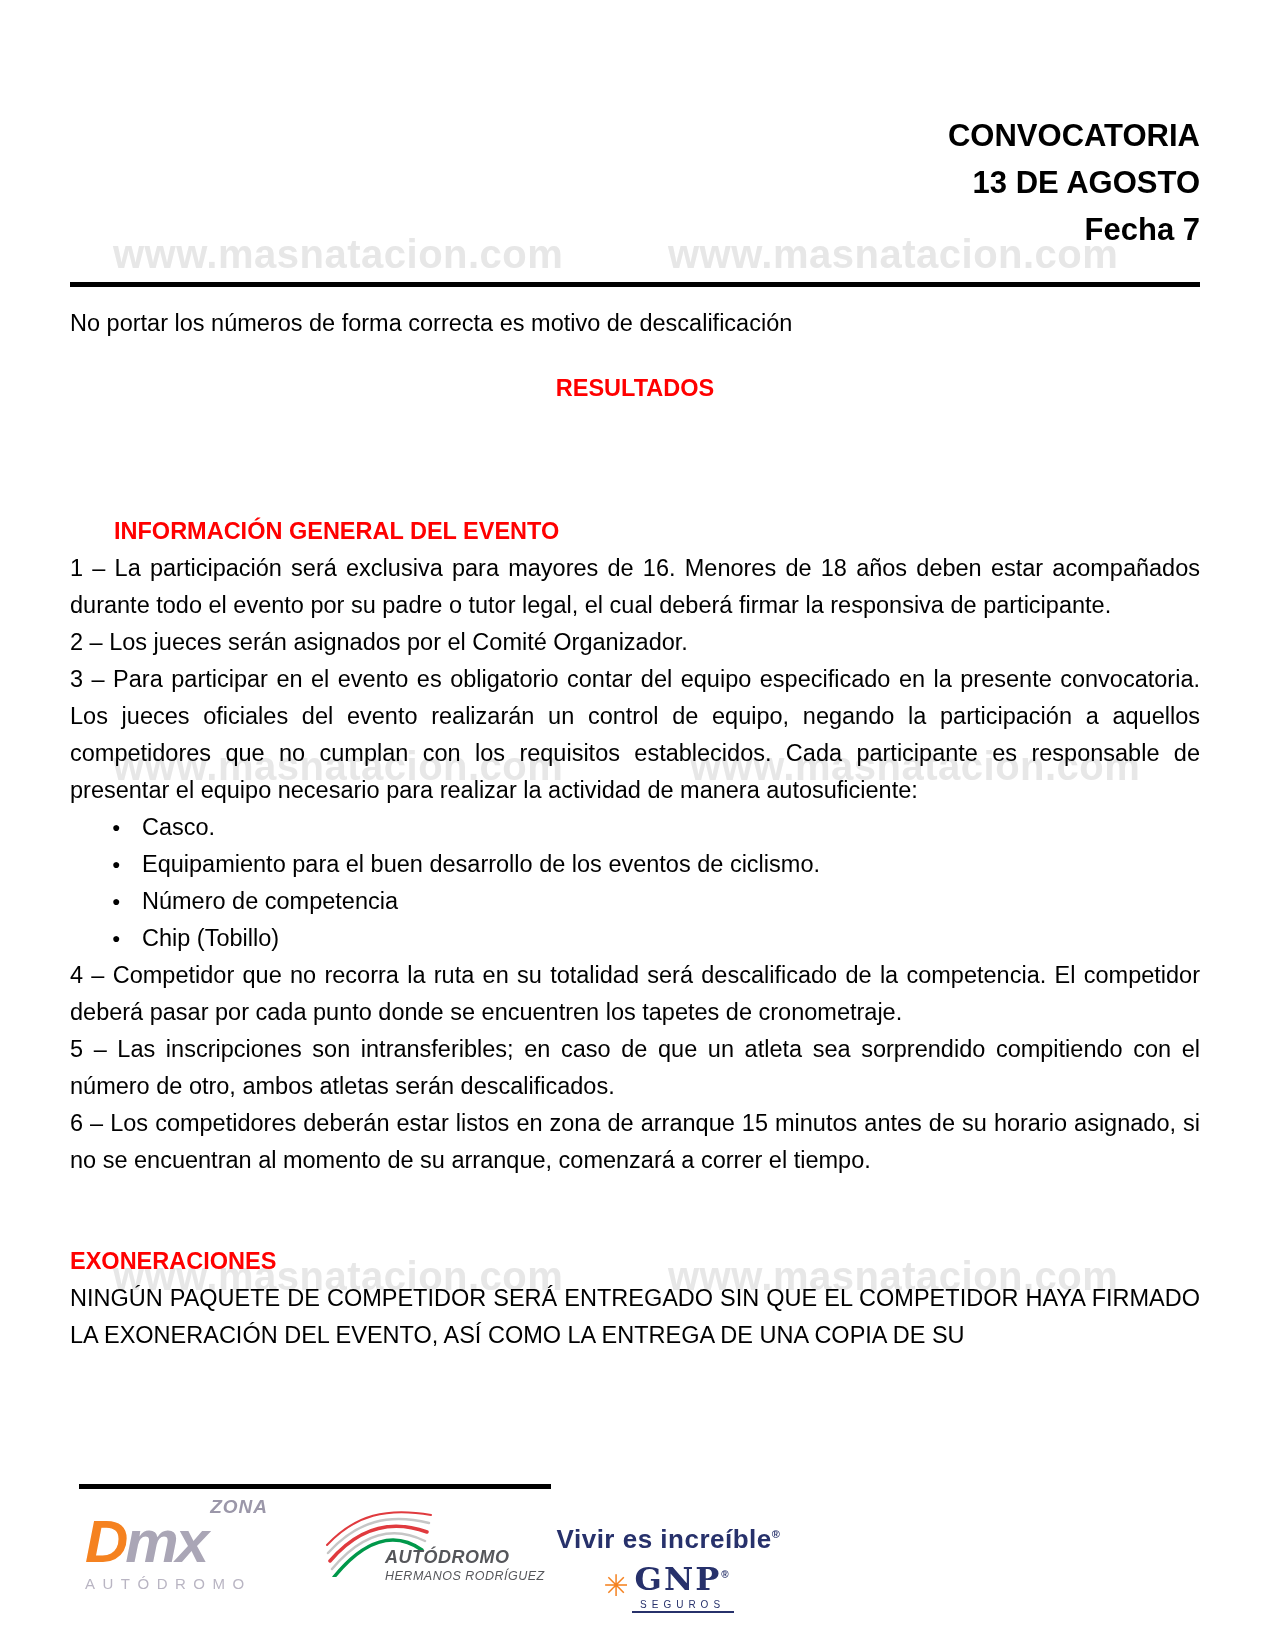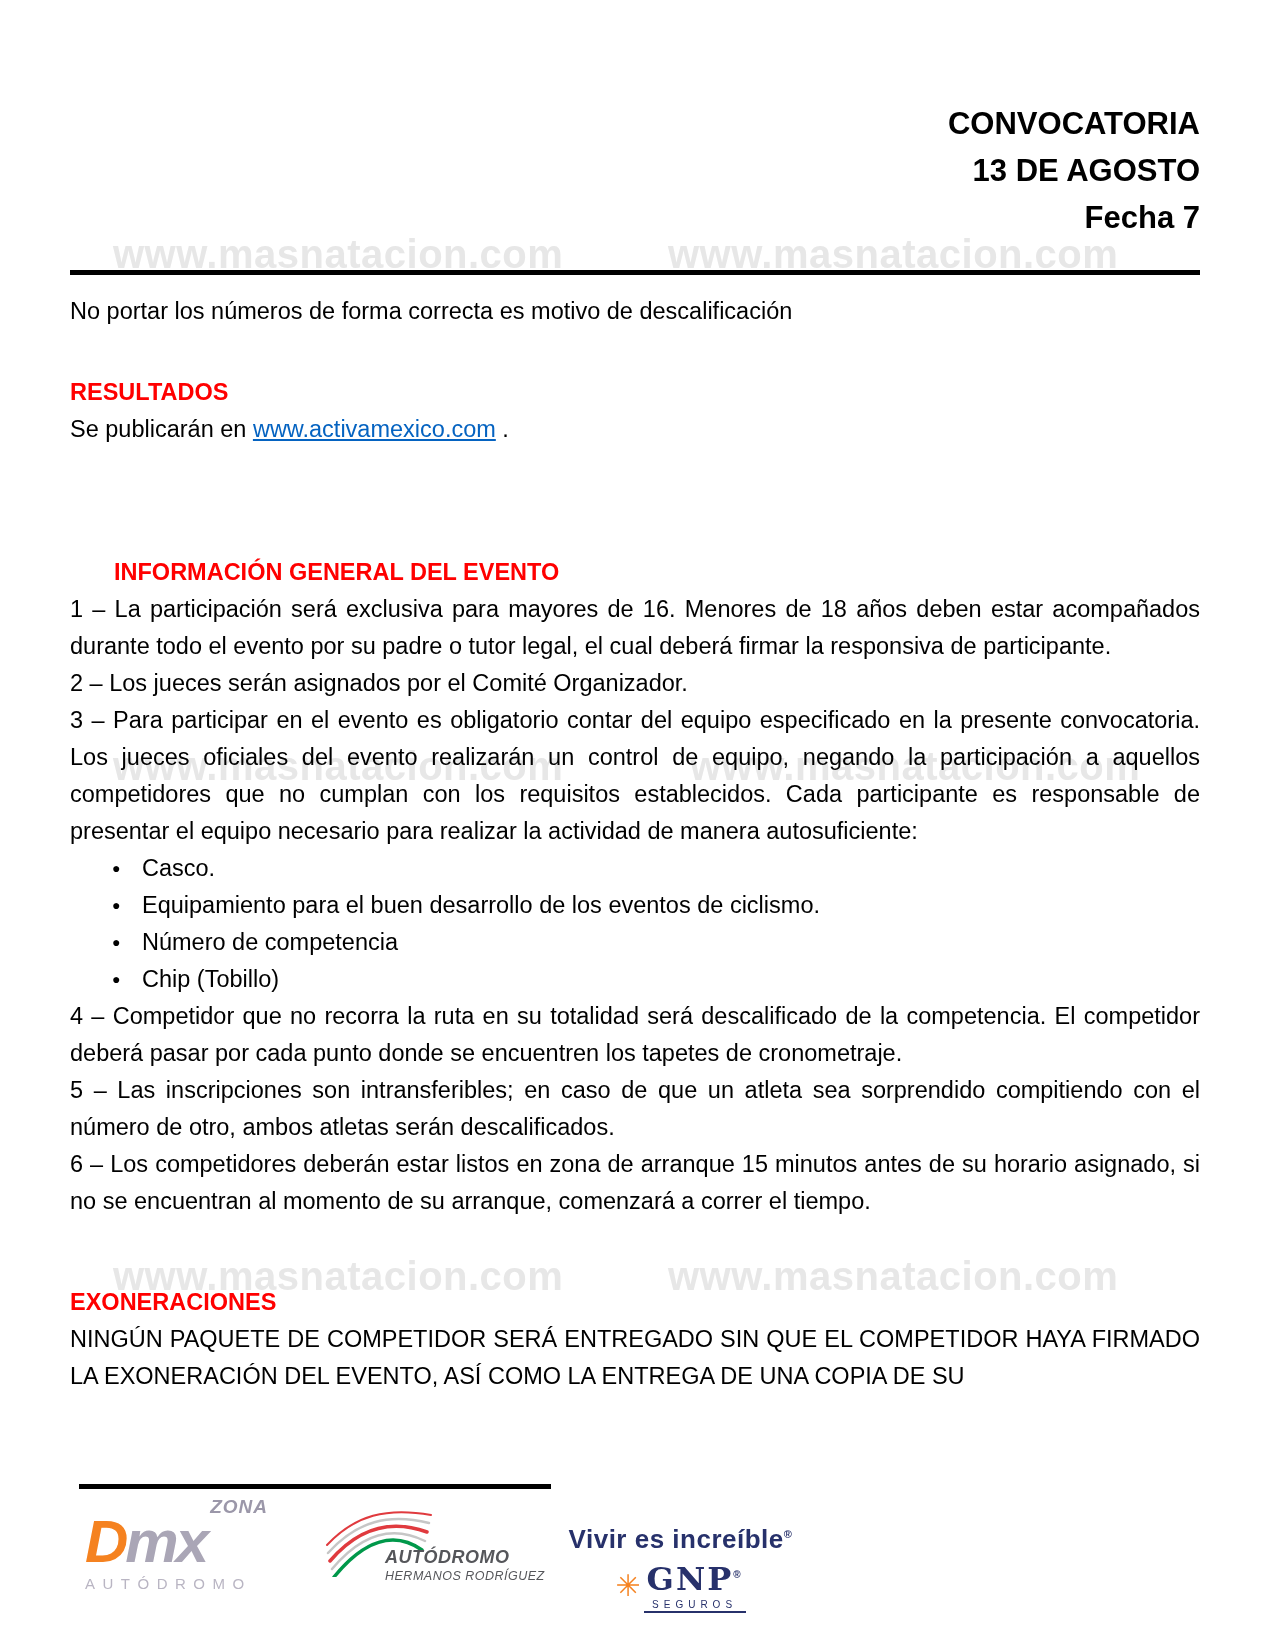--- a/index.html
+++ b/index.html
@@ -5,27 +5,27 @@
   html,body{margin:0;padding:0;background:#fff;}
   .page{
     width:1275px;height:1650px;position:relative;overflow:hidden;background:#fff;
     font-family:"Liberation Sans", sans-serif;color:#000;
   }
   
   .watermark{
     position:absolute;z-index:0;color:#e7e7e7;font-weight:bold;font-size:40px;
     letter-spacing:.5px;white-space:nowrap;user-select:none;
   }
-  .content{position:relative;z-index:1;padding:0 75px 0 70px;}
+  .content{position:relative;z-index:1;padding:12px 75px 0 70px;}
   .doc-header{padding-top:100px;text-align:right;font-weight:bold;font-size:31px;line-height:47px;}
   .rule{height:5px;background:#000;margin-top:29px;}
   .body-text{margin:0;font-size:23.5px;line-height:37px;text-align:justify;}
   .intro{margin-top:18px;}
   .section-heading{color:#FF0000;font-weight:bold;font-size:23.5px;line-height:37px;margin:0;}
-  .res-heading{margin-top:44px;}
+  .res-heading{margin-top:28px;text-align:center;}
   .res-line{text-align:left;}
   .doc-link{color:#0563C1;text-decoration:underline;}
   .info-heading{margin-top:106px;margin-left:44px;}
   .bullet-row{display:flex;font-size:23.5px;line-height:37px;}
   .bullet-dot{margin-left:42px;width:30px;font-size:14px;line-height:37px;flex:none;}
   .exo-heading{margin-top:64px;}
   
   .footer{position:absolute;left:0;top:1484px;width:1275px;z-index:1;}
   .footer-rule{margin-left:79px;width:472px;height:5px;background:#000;}
   .logos{position:relative;height:150px;}
@@ -33,21 +33,21 @@
   .dmx-zona{text-align:right;padding-right:12px;color:#9b97a9;font-style:italic;font-weight:bold;font-size:19px;line-height:16px;letter-spacing:1px;}
   .dmx-word{font-style:italic;font-weight:bold;font-size:60px;line-height:54px;letter-spacing:-3px;}
   .dmx-d{color:#F58220;}
   .dmx-mx{color:#aaa6b6;}
   .dmx-sub{color:#b9b5c3;font-size:15px;letter-spacing:7.5px;margin-top:6px;white-space:nowrap;}
   .ahr{position:absolute;left:325px;top:16px;width:215px;height:85px;}
   .ahr-swoosh{position:absolute;left:0;top:0;}
   .ahr-text{position:absolute;left:60px;top:42px;color:#55565a;font-style:italic;white-space:nowrap;}
   .ahr-name{font-weight:bold;font-size:18px;letter-spacing:.5px;}
   .ahr-sub{font-size:12.5px;margin-top:1px;letter-spacing:.5px;}
-  .gnp{position:absolute;left:568px;top:30px;width:225px;text-align:center;color:#27316b;}
+  .gnp{position:absolute;left:556px;top:30px;width:225px;text-align:center;color:#27316b;}
   .gnp-tagline{font-size:26px;font-weight:bold;letter-spacing:.5px;line-height:30px;}
   .gnp-tagline sup{font-size:11px;}
   .gnp-row{display:flex;align-items:center;justify-content:center;margin-top:5px;}
   .gnp-flower{color:#F58220;font-size:30px;line-height:30px;margin-right:3px;}
   .gnp-name-wrap{border-bottom:2px solid #27316b;padding:0 3px 1px 3px;}
   .gnp-name{font-family:"DejaVu Serif", serif;font-weight:bold;font-size:32px;line-height:33px;letter-spacing:2px;}
   .gnp-name sup{font-size:10px;font-family:"Liberation Sans",sans-serif;}
   .gnp-seguros{font-size:10px;letter-spacing:5px;margin-top:3px;}
 </style>
 </head>
@@ -68,21 +68,20 @@
       <div>CONVOCATORIA</div>
       <div>13 DE AGOSTO</div>
       <div>Fecha 7</div>
     </div>
 
     <div class="rule"></div>
 
     <p class="body-text intro">No portar los números de forma correcta es motivo de descalificación</p>
 
     <p class="section-heading res-heading">RESULTADOS</p>
-    <p class="body-text res-line"><span>Se publicarán en </span><a href="#" class="doc-link">www.activamexico.com</a><span> .</span></p>
 
     <p class="section-heading info-heading">INFORMACIÓN GENERAL DEL EVENTO</p>
     <p class="body-text">1 – La participación será exclusiva para mayores de 16. Menores de 18 años deben estar acompañados durante todo el evento por su padre o tutor legal, el cual deberá firmar la responsiva de participante.</p>
     <p class="body-text">2 – Los jueces serán asignados por el Comité Organizador.</p>
     <p class="body-text">3 – Para participar en el evento es obligatorio contar del equipo especificado en la presente convocatoria. Los jueces oficiales del evento realizarán un control de equipo, negando la participación a aquellos competidores que no cumplan con los requisitos establecidos. Cada participante es responsable de presentar el equipo necesario para realizar la actividad de manera autosuficiente:</p>
 
     <div>
       <div class="bullet-row">
         <span class="bullet-dot">●</span>
         <span>Casco.</span>

